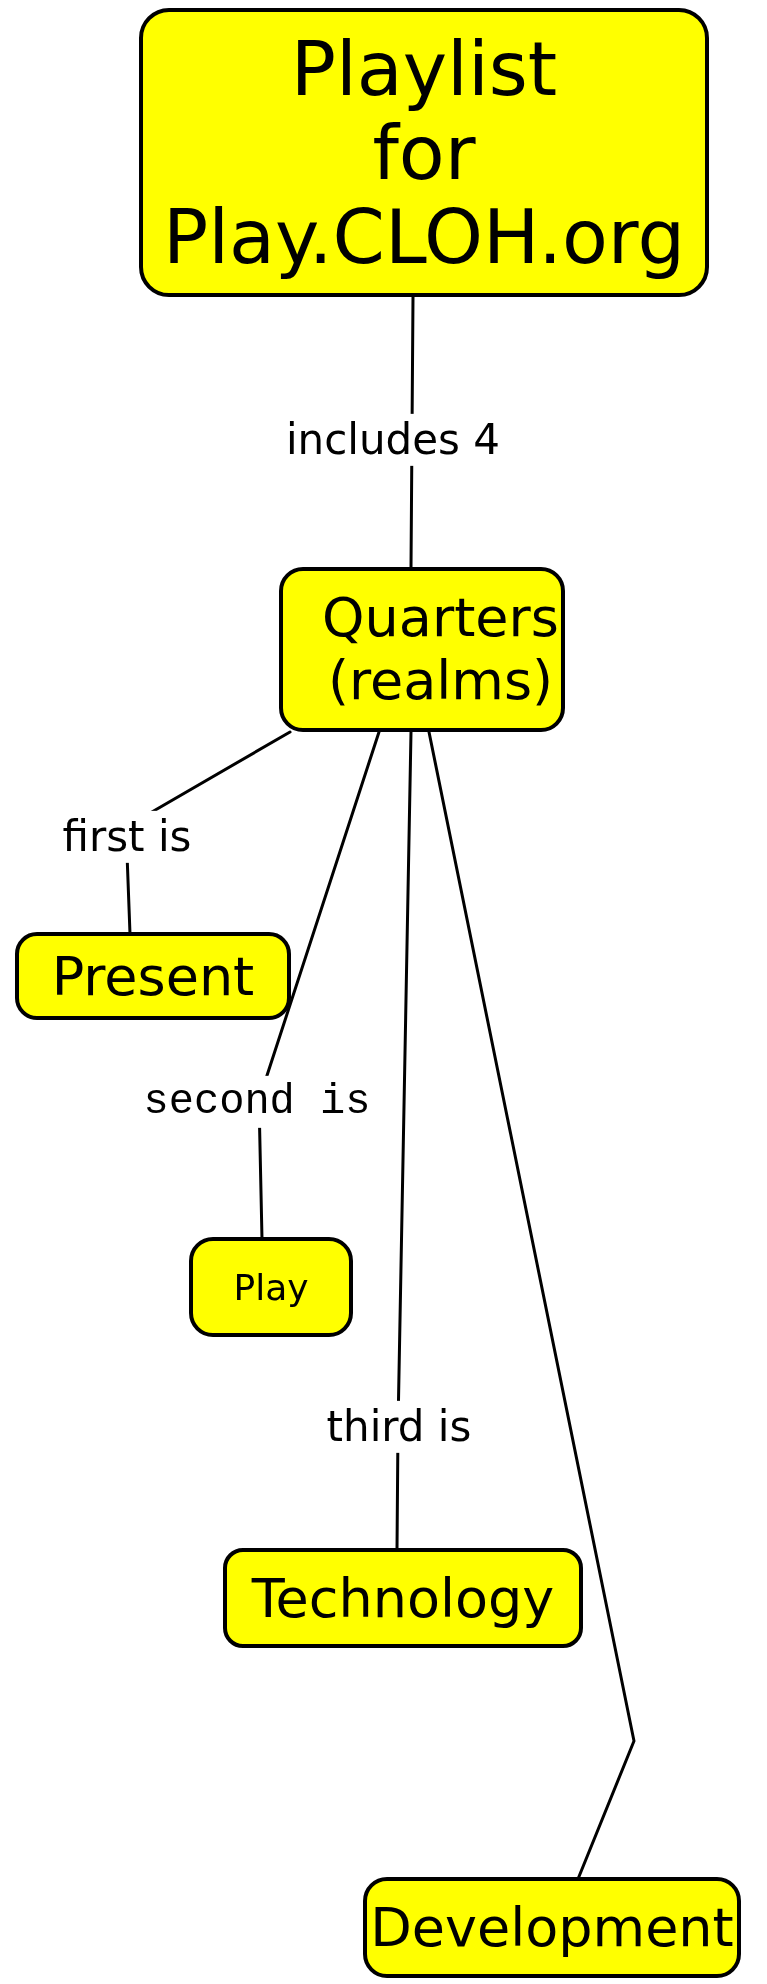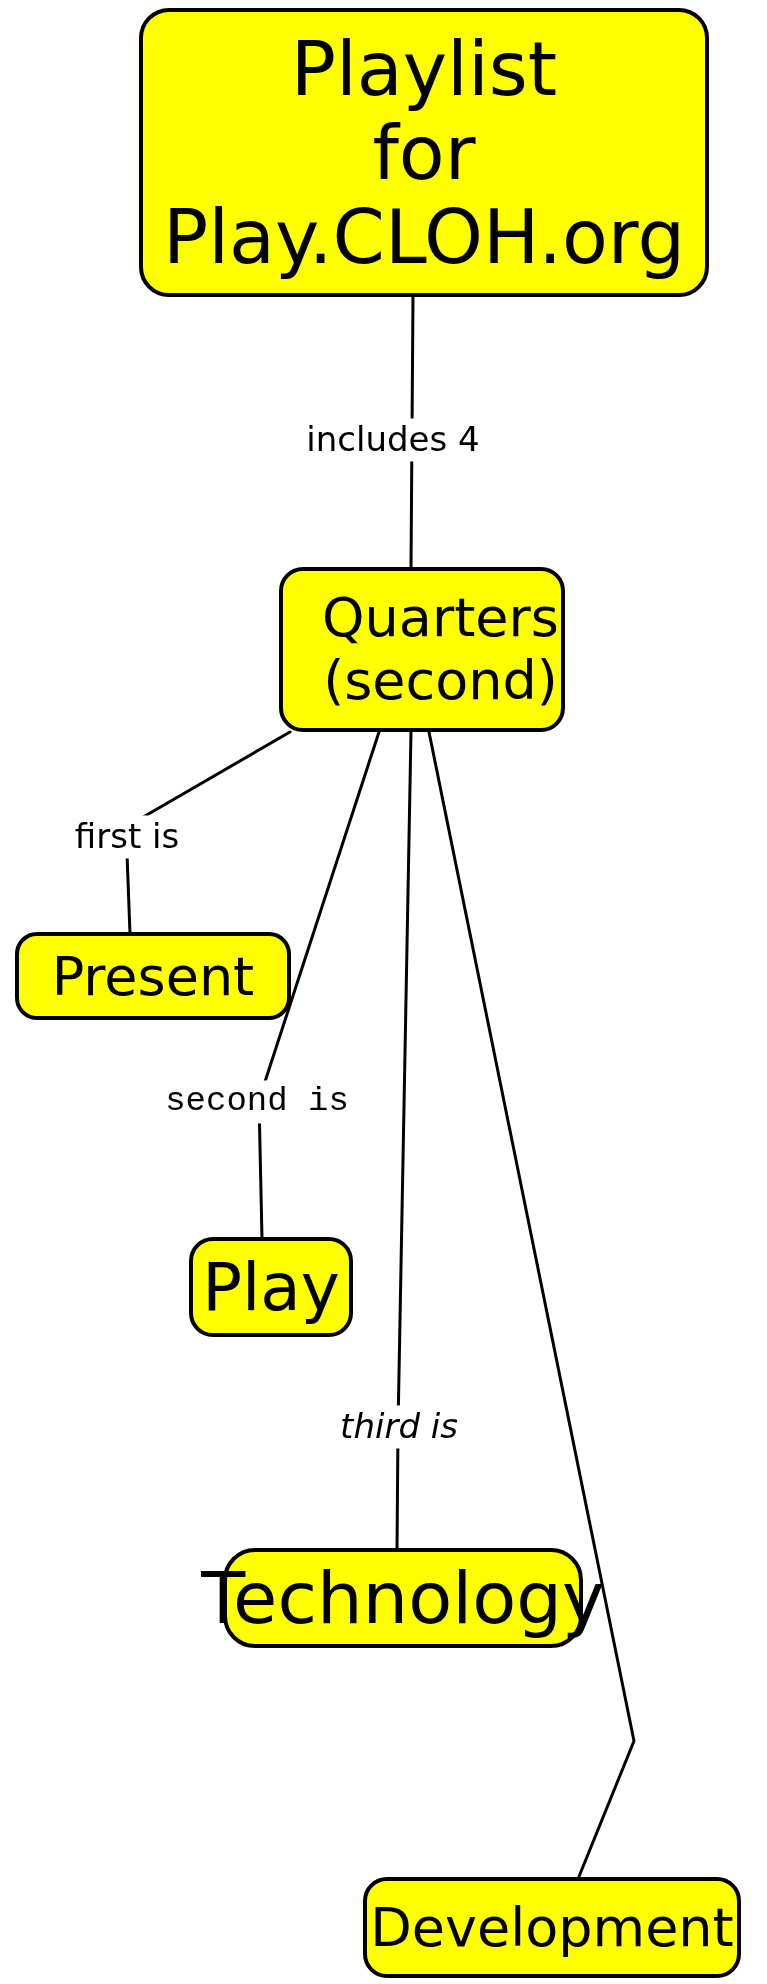--- a/index.html
+++ b/index.html
@@ -64,49 +64,49 @@
   .node-present {
     left: 4px; top: 932px;
     width: 276px; height: 88px;
     border-radius: 22px;
     font-size: 54px;
   }
   .node-play {
     left: 178px; top: 1237px;
     width: 164px; height: 100px;
     border-radius: 24px;
-    font-size: 66px;
+    font-size: 36px;
   }
   .node-technology {
     left: 212px; top: 1548px;
     width: 360px; height: 100px;
-    border-radius: 32px;
-    font-size: 72px;
+    border-radius: 20px;
+    font-size: 54px;
   }
   .node-development {
     left: 352px; top: 1877px;
     width: 378px; height: 101px;
     border-radius: 24px;
     font-size: 54px;
   }
   .edge-label {
     position: absolute;
     transform: translate(-50%, -50%);
     background: var(--canvas-bg, #ffffff);
-    font-size: 34px;
+    font-size: 42px;
     line-height: 1.15;
     padding: 2px 5px;
     white-space: nowrap;
     z-index: 2;
     cursor: default;
   }
   .edge-label-includes { left: 393px; top: 440px; }
   .edge-label-first    { left: 127px; top: 821px; margin-top: 16px; }
   .edge-label-second   { left: 257px; top: 1102px; font-family: Liberation Mono, monospace; }
-  .edge-label-third    { left: 399px; top: 1427px; font-style: italic; }
+  .edge-label-third    { left: 399px; top: 1427px; }
   .edge-label-fourth   { left: 636px; top: 1746px; }
 </style>
 </head>
 <body>
 
 <div id="canvas">
 
   <svg id="edges-svg" width="767" height="1984" viewBox="0 0 767 1984">
     <polyline points="413,297 411,568"></polyline>
     <polyline points="290,732 126,827 130,934"></polyline>
@@ -121,21 +121,21 @@
   <div class="edge-label edge-label-third">third is</div>
 
   <div class="node node-playlist">
     <span>Playlist</span>
     <span>for</span>
     <span>Play.CLOH.org</span>
   </div>
 
   <div class="node node-quarters">
     <span>Quarters</span>
-    <span>(second)</span>
+    <span>(realms)</span>
   </div>
 
   <div class="node node-present">
     <span>Present</span>
   </div>
 
   <div class="node node-play">
     <span>Play</span>
   </div>
 

